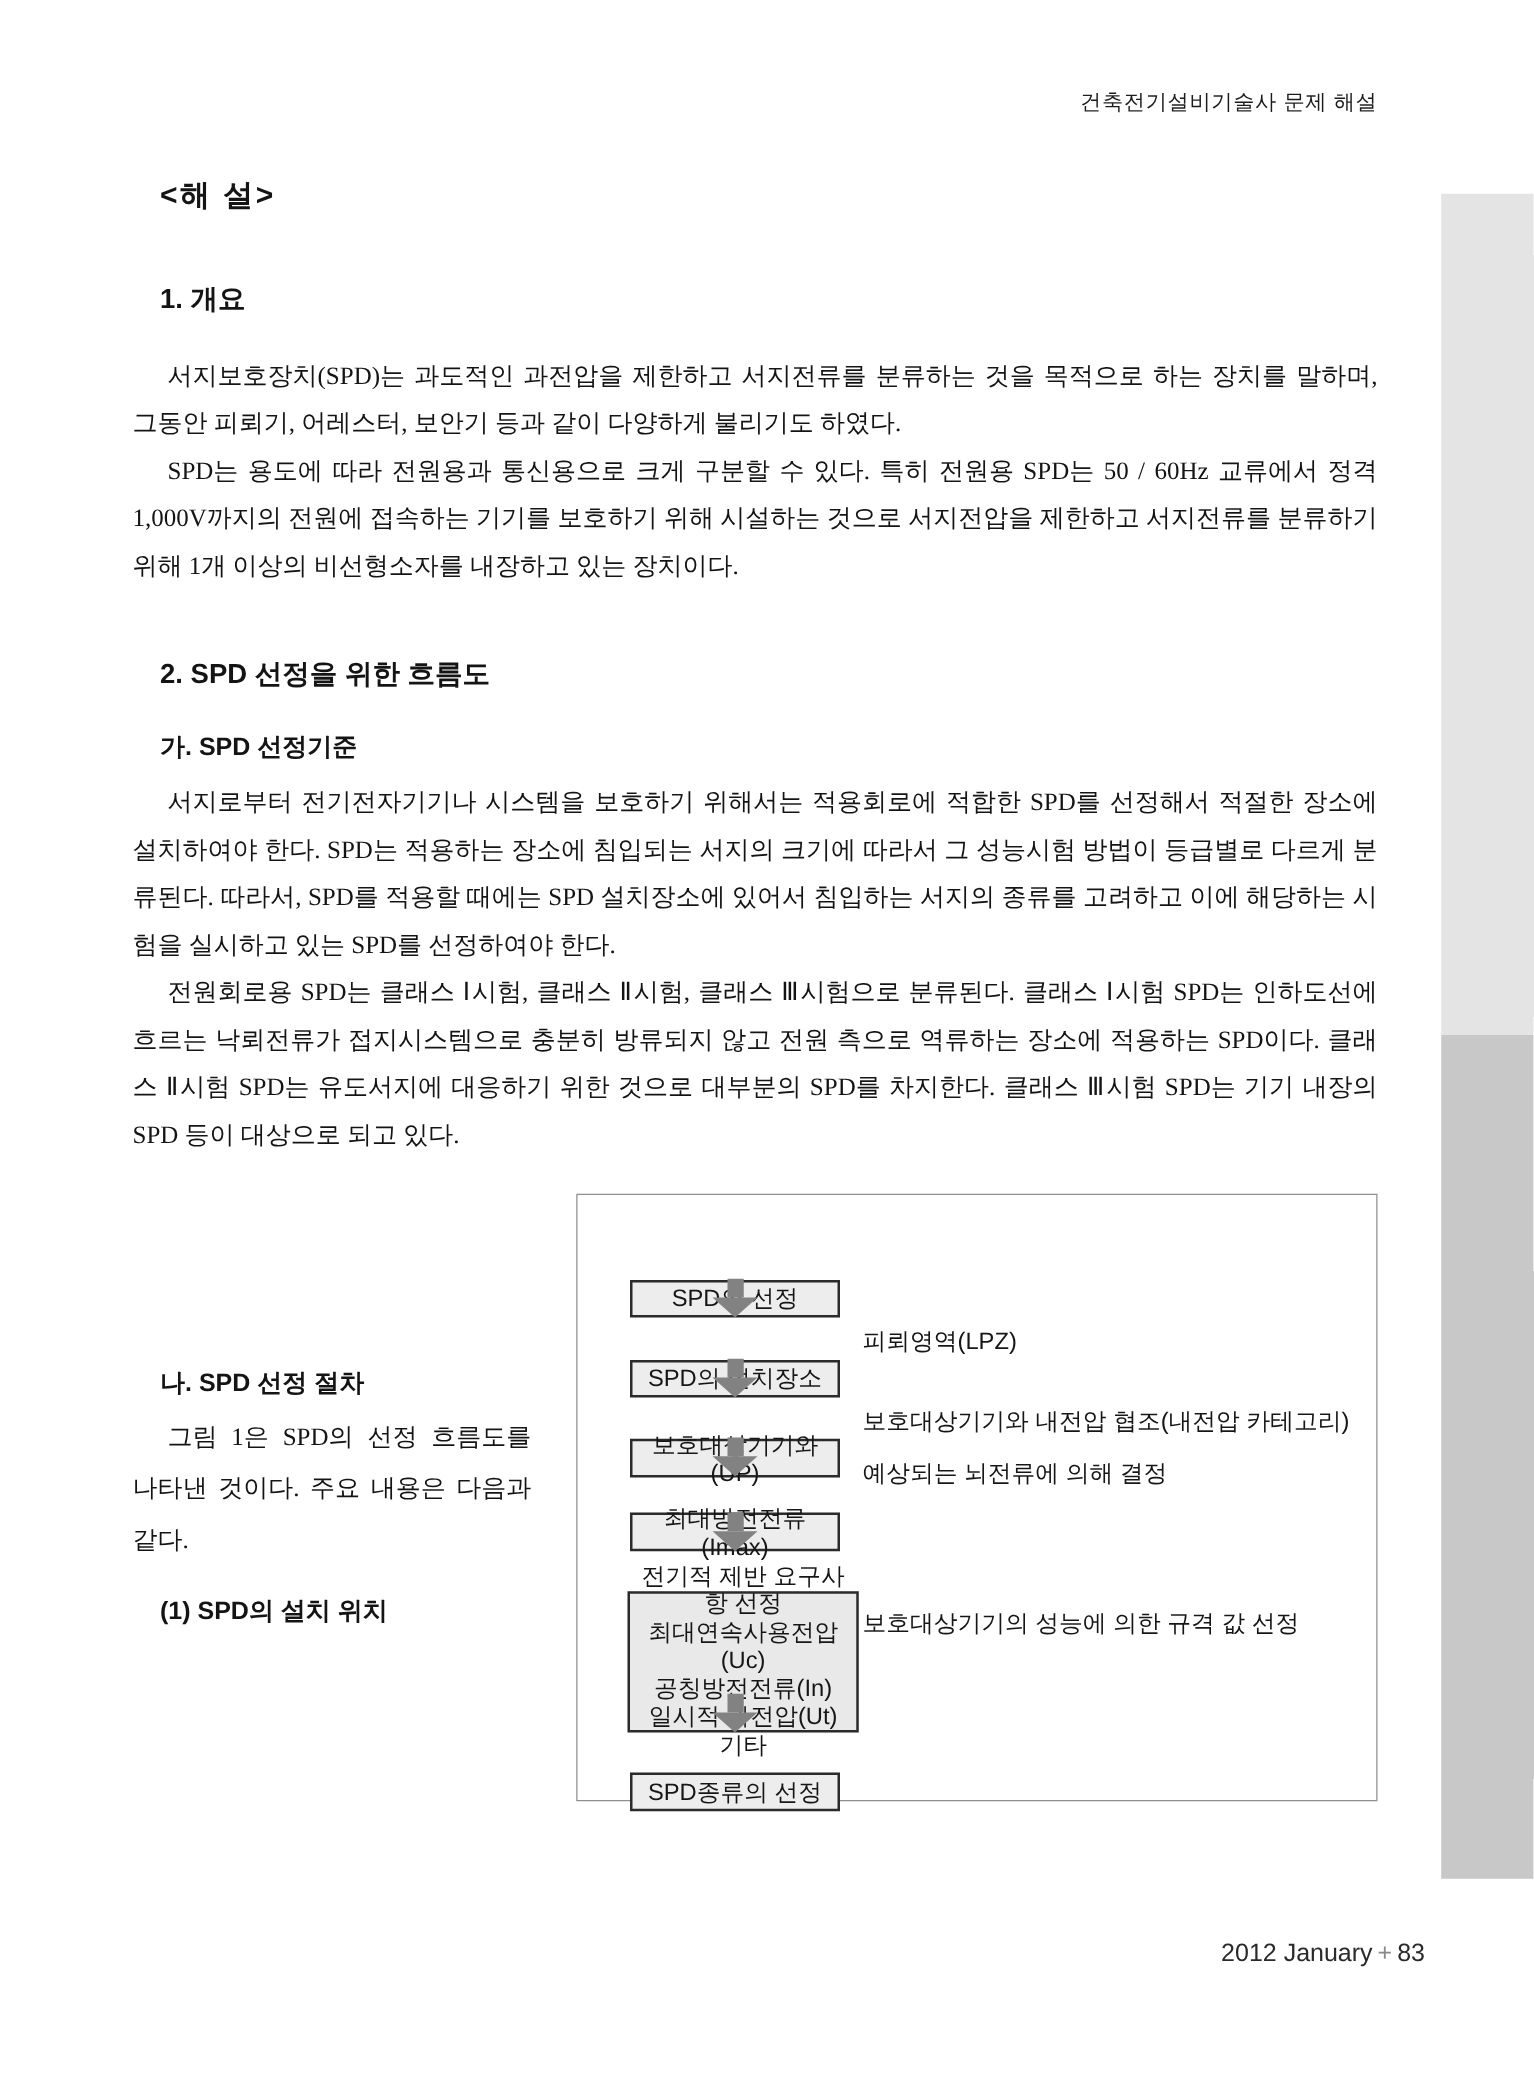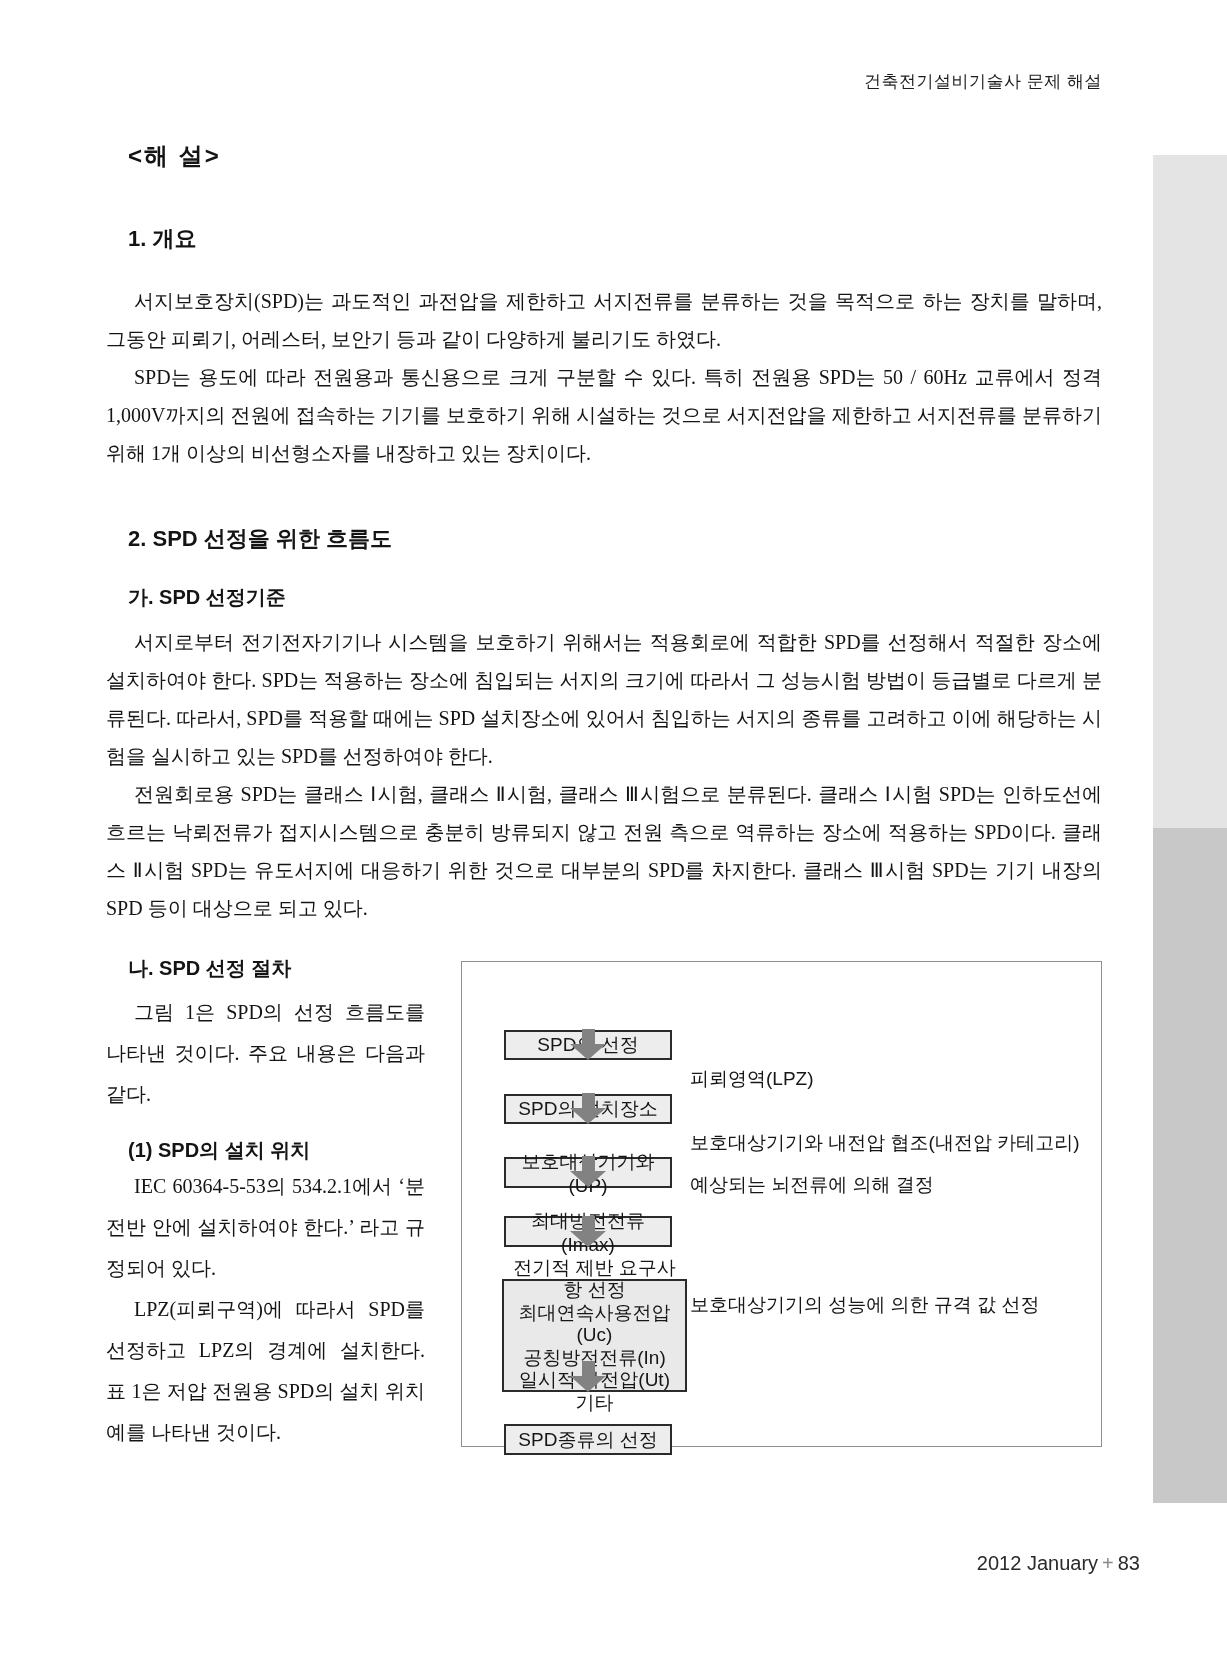--- a/index.html
+++ b/index.html
@@ -106,24 +106,20 @@
     </div>
 
     <div class="two-col">
 
       <div class="left-col">
         <div class="h-sub">나. SPD 선정 절차</div>
         <div class="bodytext">
           <p>그림 1은 SPD의 선정 흐름도를 나타낸 것이다. 주요 내용은 다음과 같다.</p>
         </div>
         <div class="h-inline">(1) SPD의 설치 위치</div>
-        <div class="bodytext" style="margin-top:0">
-          <p>IEC 60364-5-53의 534.2.1에서 ‘분전반 안에 설치하여야 한다.’ 라고 규정되어 있다.</p>
-          <p>LPZ(피뢰구역)에 따라서 SPD를 선정하고 LPZ의 경계에 설치한다. 표 1은 저압 전원용 SPD의 설치 위치 예를 나타낸 것이다.</p>
-        </div>
       </div>
 
       <div class="right-col">
         <div class="flowchart">
 
           <div class="fc-box" style="top:36px; height:30px;">SPD의 선정</div>
 
           <div class="fc-arrow" style="top:67px">
               <i class="stem"></i>
               <i class="head"></i>

